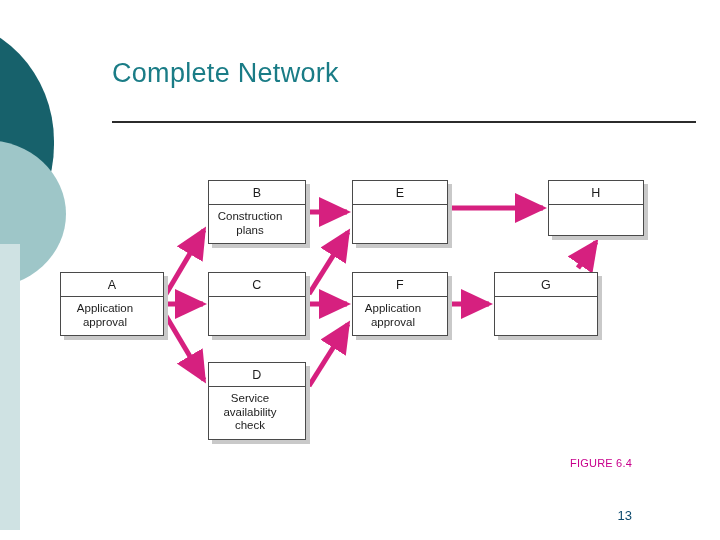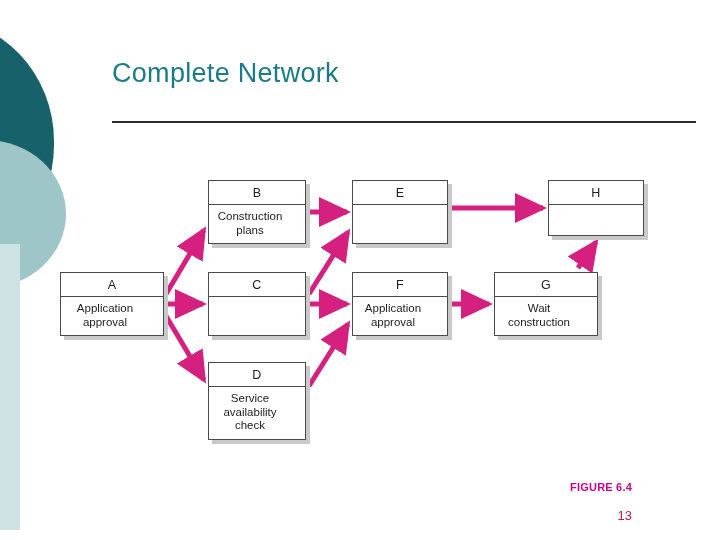--- a/index.html
+++ b/index.html
@@ -108,33 +108,33 @@
     font-size: 11.5px;
     line-height: 13.5px;
     padding: 5px 17px 4px 3px;
     white-space: pre-line;
   }
 
   
   .figure-label {
     position: absolute;
     right: 33px;
-    top: 481px;
+    top: 457px;
     font-size: 11px;
-    font-weight: bold;
+    font-weight: normal;
     color: #c8008c;
     letter-spacing: 0.2px;
     text-align: center;
   }
   .page-number {
     position: absolute;
     right: 33px;
     top: 508px;
     font-size: 13px;
-    color: #be185d;
+    color: #0c4a6e;
   }
 </style>
 </head>
 <body>
 
 <div class="slide">
 
   <div class="deco-dark"></div>
   <div class="deco-light"></div>
   <div class="deco-pale"></div>
@@ -198,22 +198,20 @@
     <div class="node" style="left:352px; top:122px; width:96px; height:64px;">
       <div class="nid">F</div>
       <div class="sep"></div>
       <div class="ntext">Application
 approval</div>
     </div>
 
     <div class="node" style="left:494px; top:122px; width:104px; height:64px;">
       <div class="nid">G</div>
       <div class="sep"></div>
-      <div class="ntext">Wait
-construction</div>
     </div>
 
     <div class="node" style="left:548px; top:30px; width:96px; height:56px;">
       <div class="nid">H</div>
       <div class="sep"></div>
     </div>
   </div>
 
   <div class="figure-label">FIGURE 6.4</div>
   <div class="page-number">13</div>

